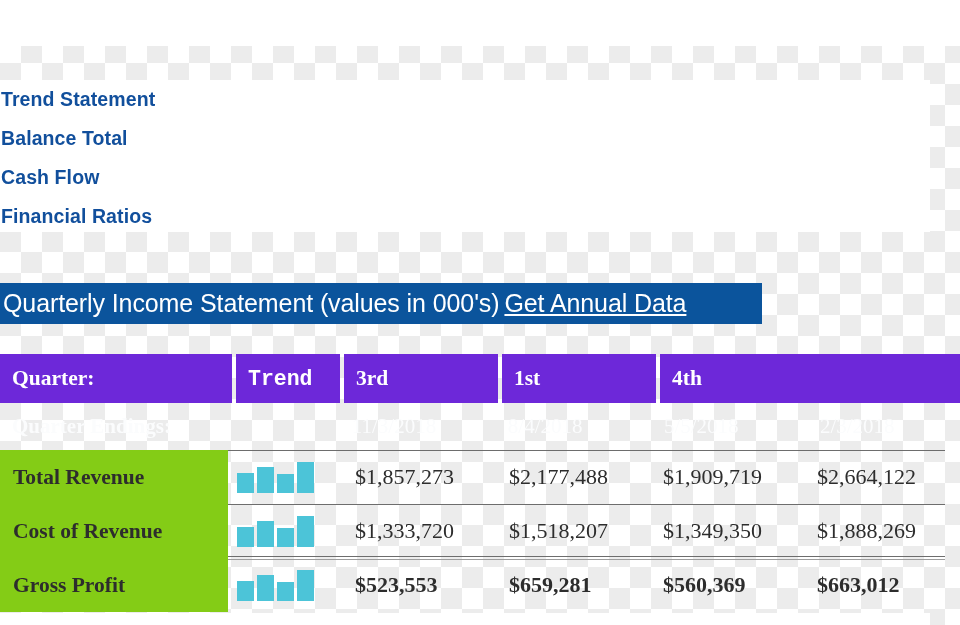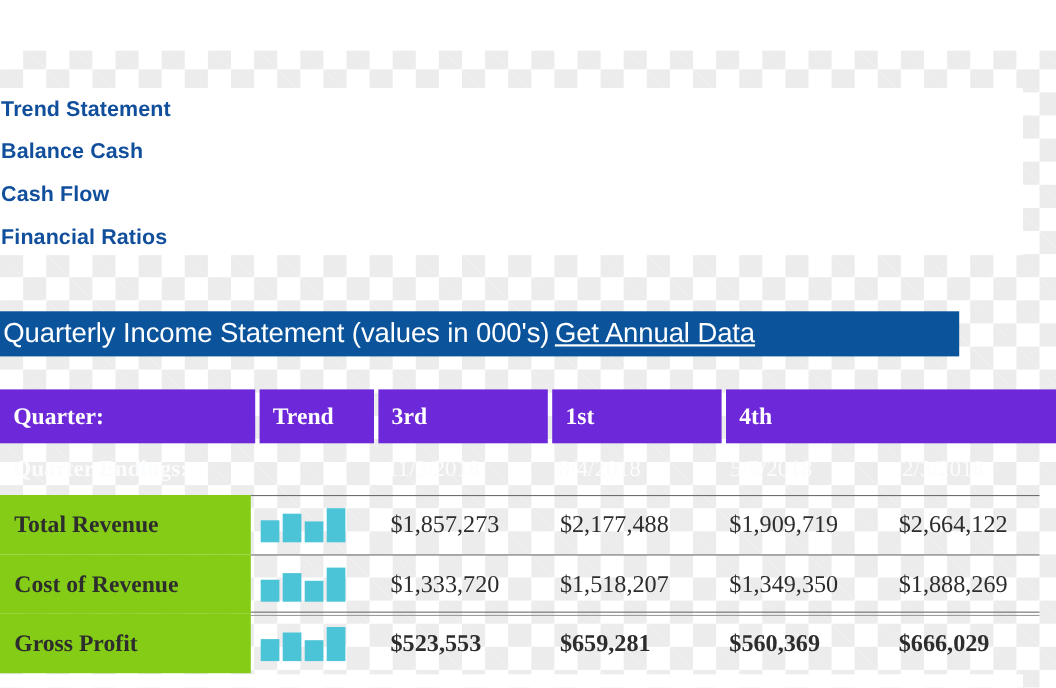--- a/index.html
+++ b/index.html
@@ -56,21 +56,21 @@
     letter-spacing: 0.1px;
     text-decoration: none;
     cursor: pointer;
     white-space: nowrap;
   }
 
   
   .title-bar {
     position: absolute;
     left: 0; top: 283px;
-    width: 872px; height: 41px;
+    width: 762px; height: 41px;
     background: #0b549c;
     display: flex;
     align-items: center;
     overflow: hidden;
   }
   .title-text {
     color: #ffffff;
     font-size: 25px;
     font-family: "Liberation Sans", sans-serif;
     white-space: nowrap;
@@ -107,21 +107,21 @@
     font-family: "Liberation Serif", serif;
     font-size: 21.5px;
     font-weight: bold;
     display: flex;
     align-items: center;
     box-sizing: border-box;
     padding-left: 12px;
     cursor: pointer;
   }
   .th.c-label  { width: 232px; }
-  .th.c-trend  { width: 104px; }
+  .th.c-trend  { width: 104px; font-family: Liberation Mono, monospace; }
   .th.c-q      { width: 154px; }
   .th.c-q-last { width: 154px; flex: 1 1 auto; }
 
   
   .endings-row {
     display: flex;
     height: 47px;
     gap: 4px;
     align-items: center;
   }
@@ -225,21 +225,21 @@
 <body>
 
 <div class="top-white-band"></div>
 
 <div class="nav-panel">
   <ul class="nav-list">
     <li class="nav-item">
       <a class="nav-link">Trend Statement</a>
     </li>
     <li class="nav-item">
-      <a class="nav-link">Balance Cash</a>
+      <a class="nav-link">Balance Total</a>
     </li>
     <li class="nav-item">
       <a class="nav-link">Cash Flow</a>
     </li>
     <li class="nav-item">
       <a class="nav-link">Financial Ratios</a>
     </li>
   </ul>
 </div>
 
@@ -308,18 +308,18 @@
       <div class="sparkline">
         <div class="spark-bar" style="height:20px"></div>
         <div class="spark-bar" style="height:26px"></div>
         <div class="spark-bar" style="height:19px"></div>
         <div class="spark-bar" style="height:31px"></div>
       </div>
     </div>
     <div class="cell c-q">$523,553</div>
     <div class="cell c-q">$659,281</div>
     <div class="cell c-q">$560,369</div>
-    <div class="cell c-q-last">$666,029</div>
+    <div class="cell c-q-last">$663,012</div>
   </div>
 
 </div>
 
 <div class="bottom-white"></div>
 
 </body></html>

